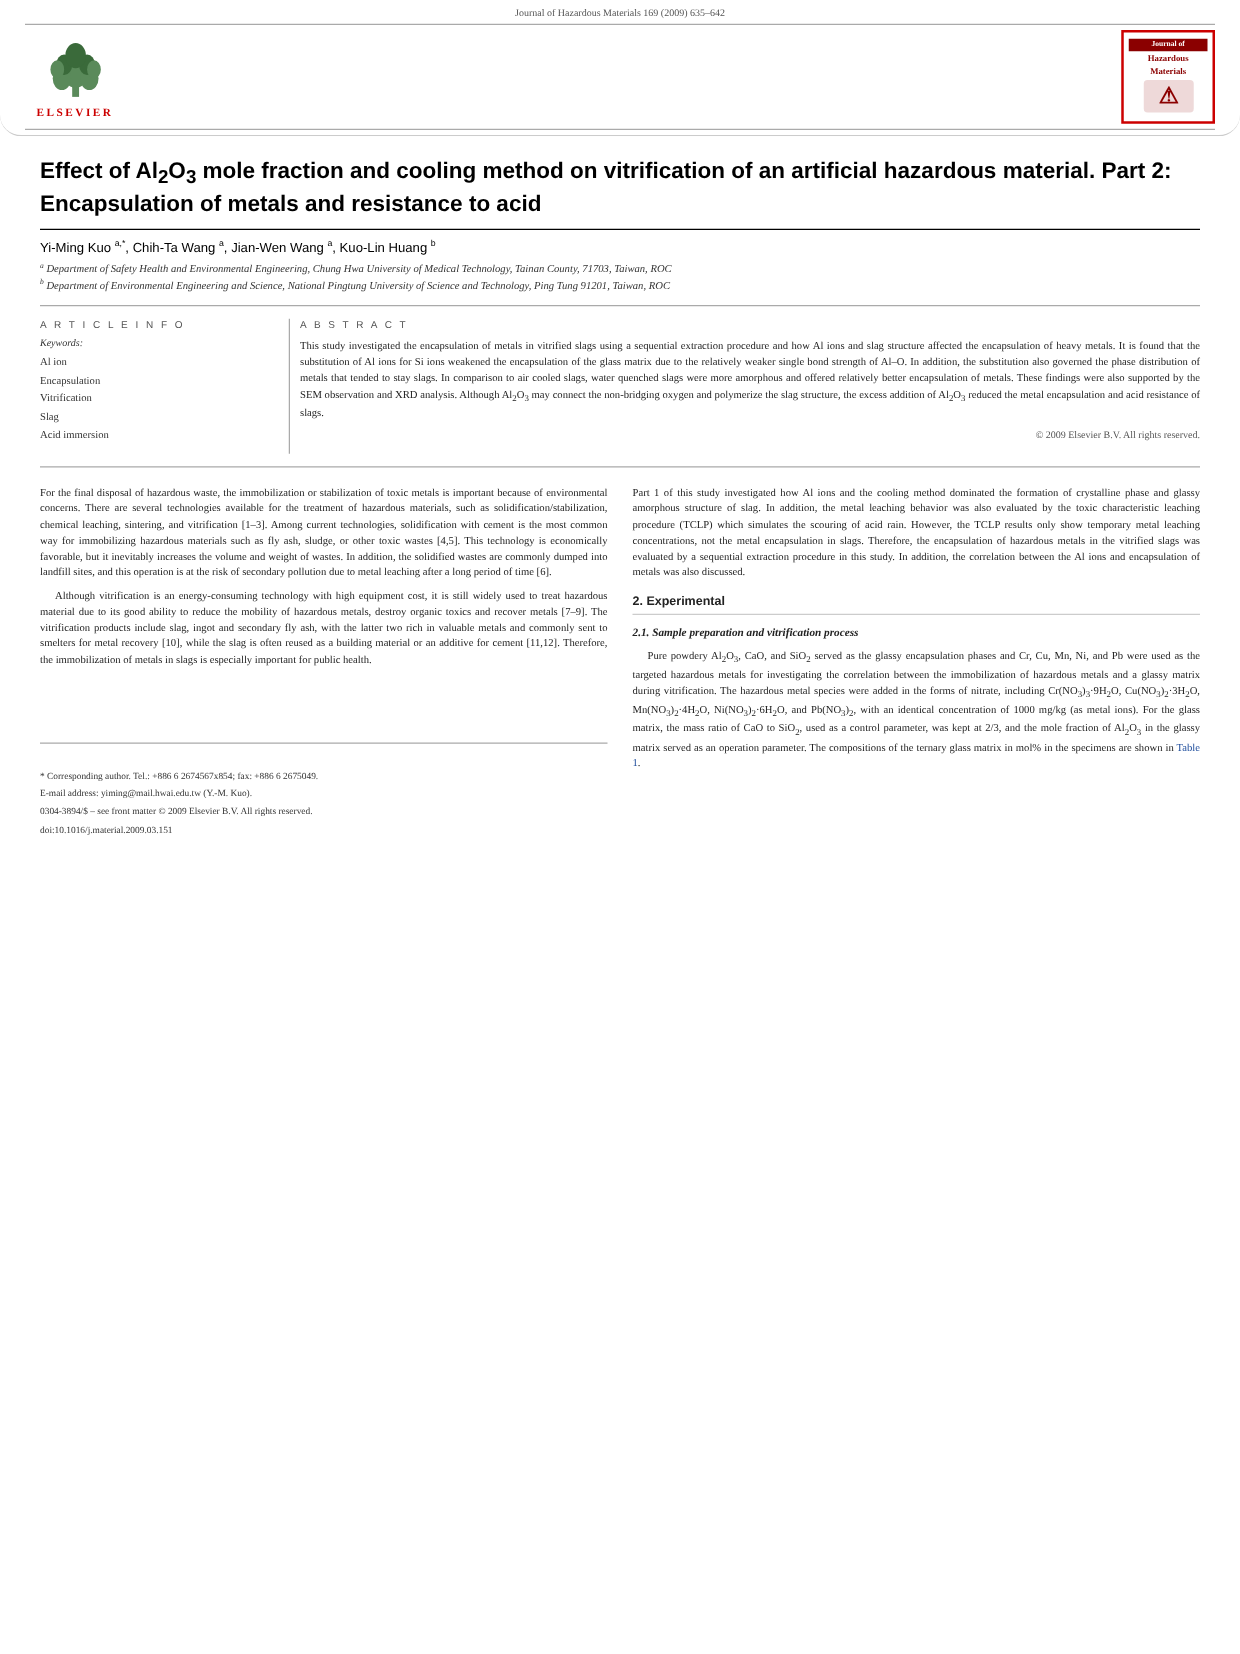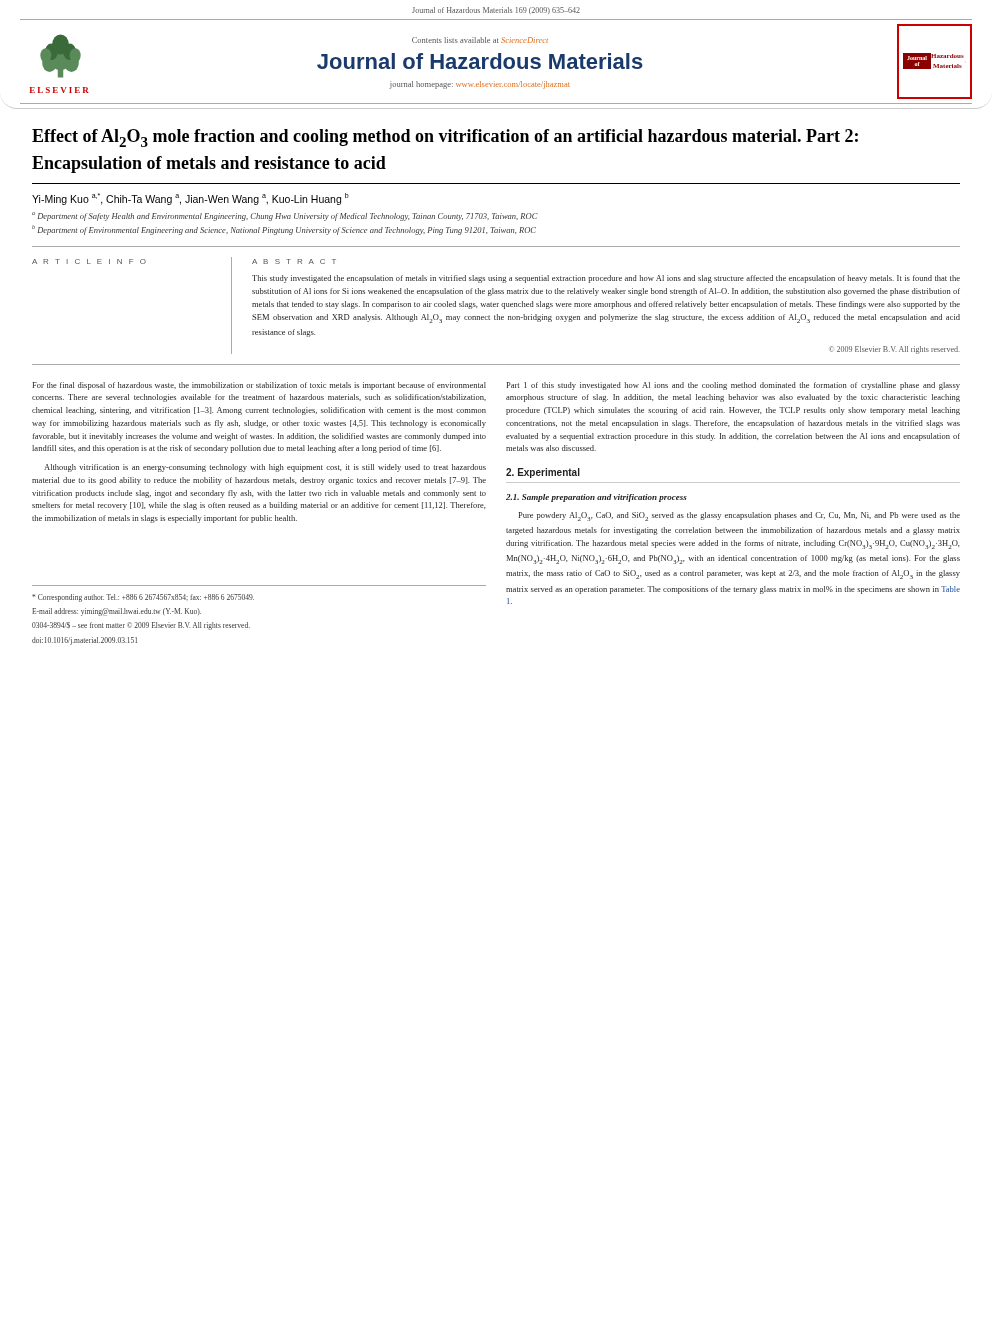--- a/index.html
+++ b/index.html
@@ -86,21 +86,21 @@
       color: #555;
     }
     .homepage-link {
       color: #e07020;
     }
     .hazardous-logo-box {
       width: 75px;
       height: 75px;
       border: 2px solid #c00;
       display: flex;
-      flex-direction: row;
+      flex-direction: column;
       align-items: center;
       justify-content: center;
       background: #fff;
       font-size: 7px;
       font-weight: bold;
       color: #c00;
       text-align: center;
       padding: 4px;
       margin-left: 37px;
     }
@@ -118,21 +118,21 @@
     
     .article-content {
       padding: 16px 32px 16px 32px;
     }
 
     
     .article-title {
       font-size: 18px;
       font-weight: bold;
       color: #000;
-      font-family: Liberation Serif, serif;
+      font-family: Liberation Sans, sans-serif;
       line-height: 1.3;
       margin-bottom: 8px;
       border-bottom: 1px solid #000;
       padding-bottom: 8px;
     }
 
     
     .authors-line {
       font-size: 10.5px;
       margin-bottom: 4px;
@@ -150,21 +150,21 @@
       font-style: italic;
       line-height: 1.4;
     }
     .affiliations sup {
       font-size: 6px;
     }
 
     
     .info-section {
       display: flex;
-      gap: 20px;
+      gap: 8px;
       margin-bottom: 14px;
       border-top: 1px solid #aaa;
       border-bottom: 1px solid #aaa;
       padding: 10px 0;
     }
     .article-info-col {
       width: 200px;
       flex-shrink: 0;
       border-right: 1px solid #aaa;
       padding-right: 16px;
@@ -246,21 +246,21 @@
       margin-bottom: 6px;
       text-indent: 12px;
     }
     .body-para:first-of-type {
       text-indent: 0;
     }
 
     .footnote-section {
       border-top: 1px solid #aaa;
       margin-top: 18px;
-      padding-top: 6px;
+      padding-top: 20px;
       font-size: 7.5px;
       color: #333;
       line-height: 1.5;
     }
     .footnote-line {
       margin-bottom: 3px;
     }
     .table-link {
       color: #1a4a9b;
       text-decoration: none;
@@ -284,31 +284,20 @@
           <ellipse cx="42" cy="38" rx="8" ry="10" fill="#5a8a5a"></ellipse>
           <ellipse cx="20" cy="26" rx="7" ry="9" fill="#3a6a3a"></ellipse>
           <ellipse cx="40" cy="26" rx="7" ry="9" fill="#3a6a3a"></ellipse>
           <ellipse cx="30" cy="18" rx="9" ry="11" fill="#3a6a3a"></ellipse>
           <ellipse cx="14" cy="30" rx="6" ry="8" fill="#5a8a5a"></ellipse>
           <ellipse cx="46" cy="30" rx="6" ry="8" fill="#5a8a5a"></ellipse>
         </svg>
         <div class="elsevier-text">ELSEVIER</div>
       </div>
 
-      <div class="journal-title-center">
-        <div class="contents-line">
-          <span>Contents lists available at</span>
-          <span class="sciencedirect-link">ScienceDirect</span>
-        </div>
-        <div class="journal-main-title">Journal of Hazardous Materials</div>
-        <div class="journal-homepage-line">
-          <span>journal homepage:</span>
-          <span class="homepage-link">www.elsevier.com/locate/jhazmat</span>
-        </div>
-      </div>
 
       <div class="hazardous-logo-box">
         <div class="haz-logo-inner">Journal of</div>
         <div style="font-size:7px; font-weight:bold; color:#8B0000; text-align:center; line-height:1.3;">Hazardous<br>Materials</div>
         <svg width="50" height="30" viewBox="0 0 50 30">
           <rect x="5" y="2" width="40" height="26" rx="3" fill="#8B0000" opacity="0.15"></rect>
           <text x="25" y="20" text-anchor="middle" font-size="18" fill="#8B0000" font-weight="bold">⚠</text>
         </svg>
       </div>
     </div>
@@ -328,20 +317,28 @@
       <sup>a</sup> Department of Safety Health and Environmental Engineering, Chung Hwa University of Medical Technology, Tainan County, 71703, Taiwan, ROC<br>
       <sup>b</sup> Department of Environmental Engineering and Science, National Pingtung University of Science and Technology, Ping Tung 91201, Taiwan, ROC
     </div>
 
     <div class="info-section">
 
       <div class="article-info-col">
         <div class="col-heading">A R T I C L E   I N F O</div>
 
 
+        <div class="info-subsection">
+          <div class="info-sub-heading">Keywords:</div>
+          <div class="keywords-list">Al ion</div>
+          <div class="keywords-list">Encapsulation</div>
+          <div class="keywords-list">Vitrification</div>
+          <div class="keywords-list">Slag</div>
+          <div class="keywords-list">Acid immersion</div>
+        </div>
       </div>
 
       <div class="abstract-col">
         <div class="col-heading">A B S T R A C T</div>
         <div class="abstract-text">
           This study investigated the encapsulation of metals in vitrified slags using a sequential extraction procedure and how Al ions and slag structure affected the encapsulation of heavy metals. It is found that the substitution of Al ions for Si ions weakened the encapsulation of the glass matrix due to the relatively weaker single bond strength of Al–O. In addition, the substitution also governed the phase distribution of metals that tended to stay slags. In comparison to air cooled slags, water quenched slags were more amorphous and offered relatively better encapsulation of metals. These findings were also supported by the SEM observation and XRD analysis. Although Al<sub>2</sub>O<sub>3</sub> may connect the non-bridging oxygen and polymerize the slag structure, the excess addition of Al<sub>2</sub>O<sub>3</sub> reduced the metal encapsulation and acid resistance of slags.
         </div>
         <div class="copyright-line">© 2009 Elsevier B.V. All rights reserved.</div>
       </div>
     </div>

